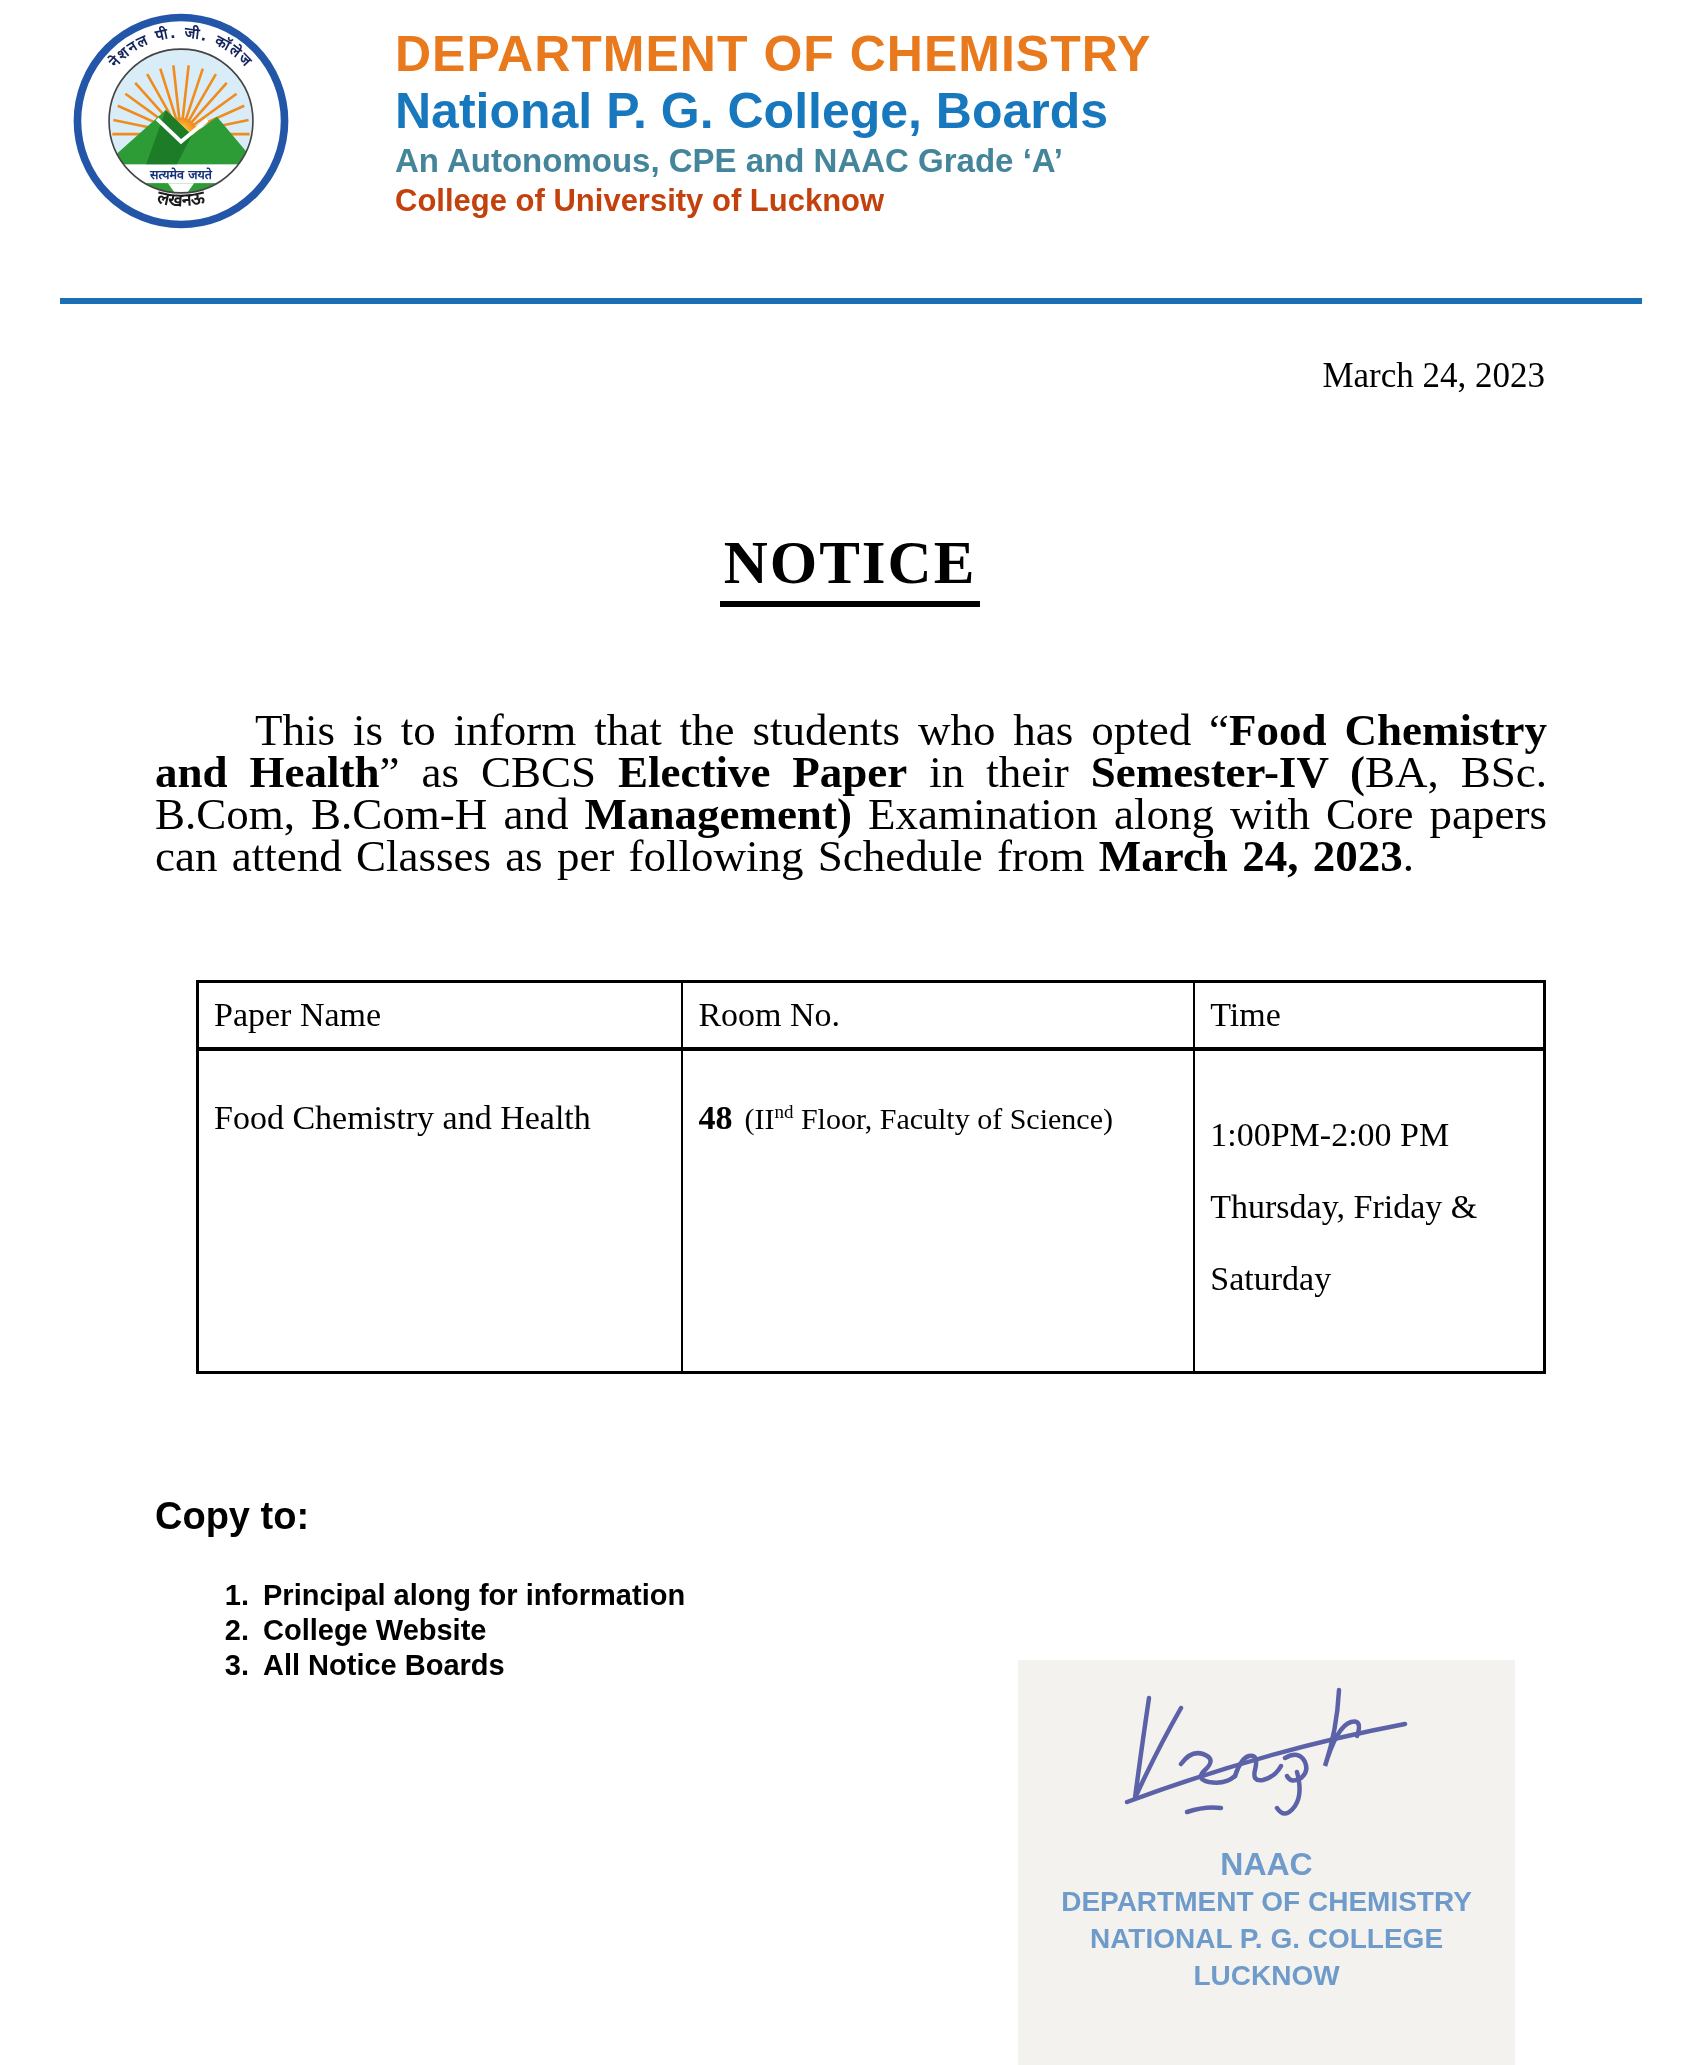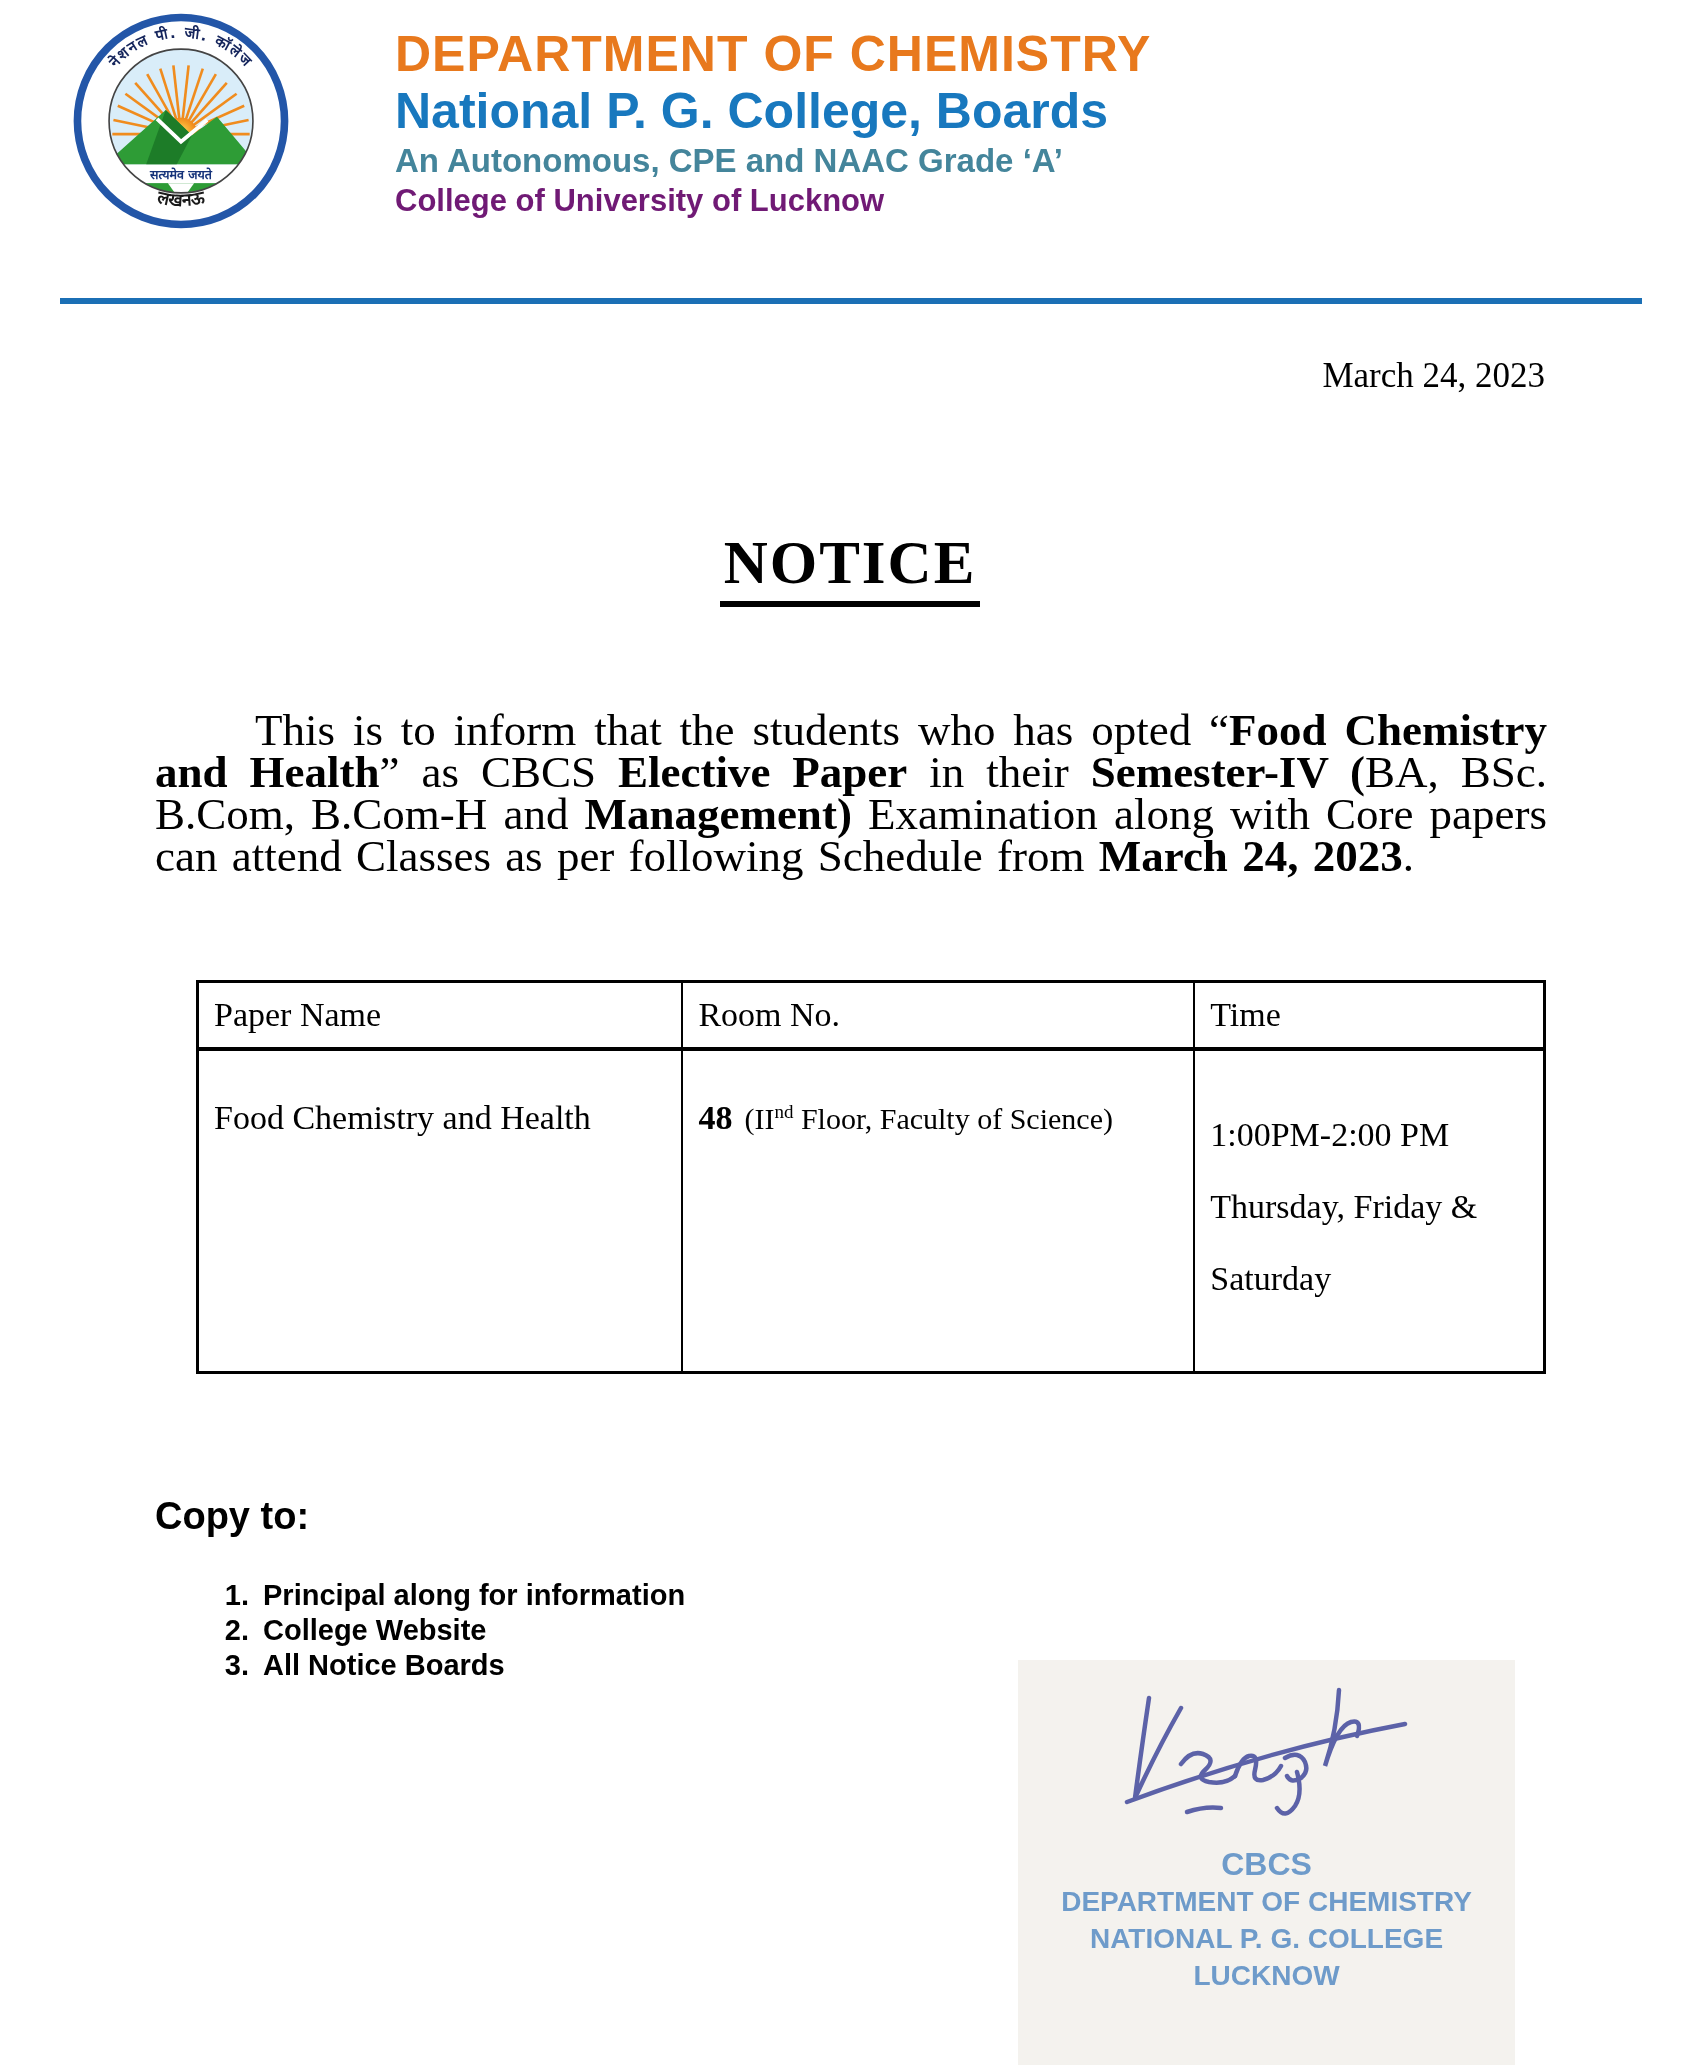--- a/index.html
+++ b/index.html
@@ -6,21 +6,21 @@
   .page{
     position:relative;width:1700px;height:2065px;background:#ffffff;overflow:hidden;
     font-family:"Liberation Serif", serif;color:#000;
   }
   
   .logo-wrap{position:absolute;left:72px;top:12px;width:218px;height:218px;}
   .head-text{position:absolute;left:395px;top:26px;font-family:"Liberation Sans",sans-serif;font-weight:bold;}
   .head-dept{font-size:50px;line-height:56px;color:#E8791D;letter-spacing:1px;}
   .head-college{font-size:50px;line-height:58px;color:#1878BE;}
   .head-accred{font-size:33px;line-height:42px;color:#44859B;}
-  .head-affil{font-size:31px;line-height:38px;color:#701a75;}
+  .head-affil{font-size:31px;line-height:38px;color:#c2410c;}
   .blue-rule{position:absolute;left:60px;right:58px;top:298px;height:6px;background:#1B6FB5;}
   
   .date-line{position:absolute;right:155px;top:356px;font-size:35px;}
   .notice-title{position:absolute;left:155px;right:155px;top:528px;text-align:center;}
   .notice-title span{display:inline-block;font-size:61px;font-weight:bold;letter-spacing:2px;
     border-bottom:6px solid #000;padding:0 4px 3px 4px;}
   
   .notice-paragraph{position:absolute;left:155px;width:1392px;top:664px;
     font-size:45px;line-height:42px;text-align:justify;word-spacing:3px;text-indent:100px;}
   
@@ -171,20 +171,20 @@
         <path d="M 64,92 q 10,-14 22,-10 q 14,5 2,16 q -10,9 4,12 q 16,3 26,-6"></path>
         <path d="M 118,104 q 6,-18 14,-20 q 10,-2 6,14 q -3,12 8,10 q 12,-3 18,-14"></path>
         <path d="M 168,86 q 14,-8 20,4 q 4,10 -4,16 q -10,6 -14,-2"></path>
         <path d="M 180,100 q 6,22 -2,34 q -10,14 -18,2"></path>
         <path d="M 222,18 q -2,40 -14,76 q 12,-40 26,-44 q 12,-3 6,14"></path>
         <path d="M 10,130 Q 150,78 288,52"></path>
         <path d="M 70,140 q 18,-6 34,-4"></path>
       </g>
     </svg>
     <div class="stamp">
-      <div class="stamp-title">CBCS</div>
+      <div class="stamp-title">NAAC</div>
       <div class="stamp-line">DEPARTMENT OF CHEMISTRY</div>
       <div class="stamp-line">NATIONAL P. G. COLLEGE</div>
       <div class="stamp-line">LUCKNOW</div>
     </div>
   </div>
 
 </div>
 
 </body></html>

